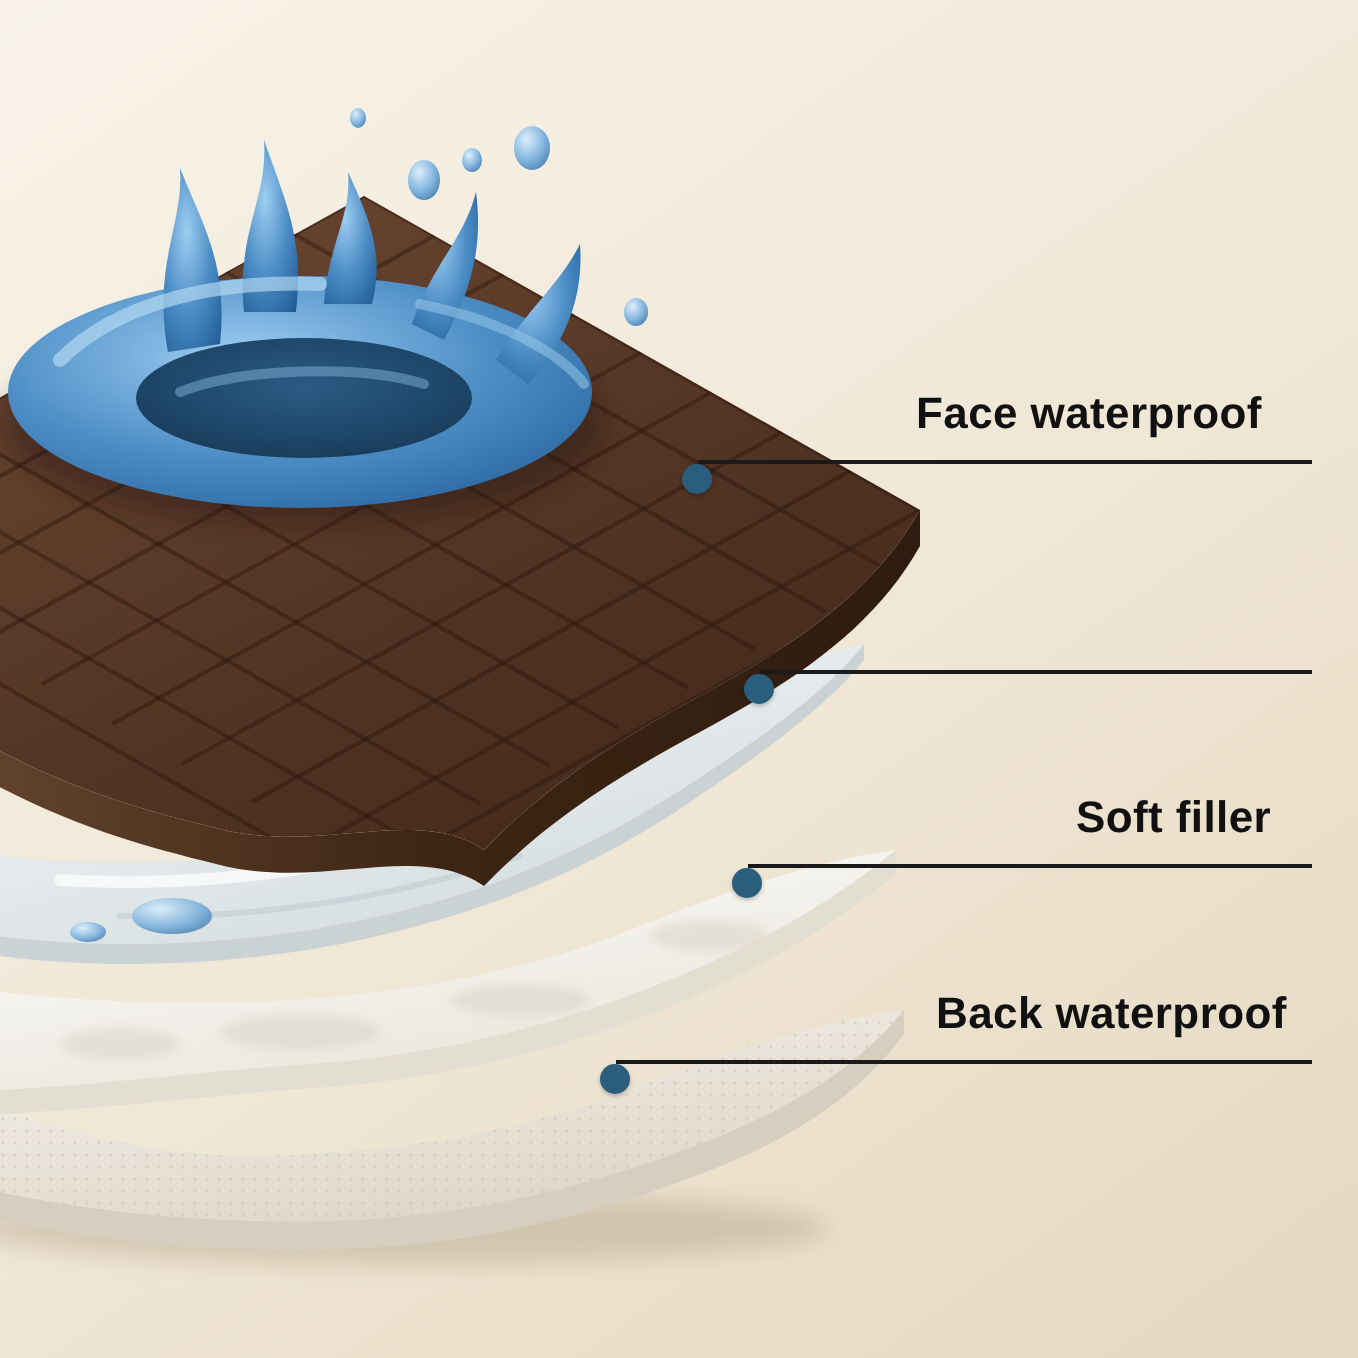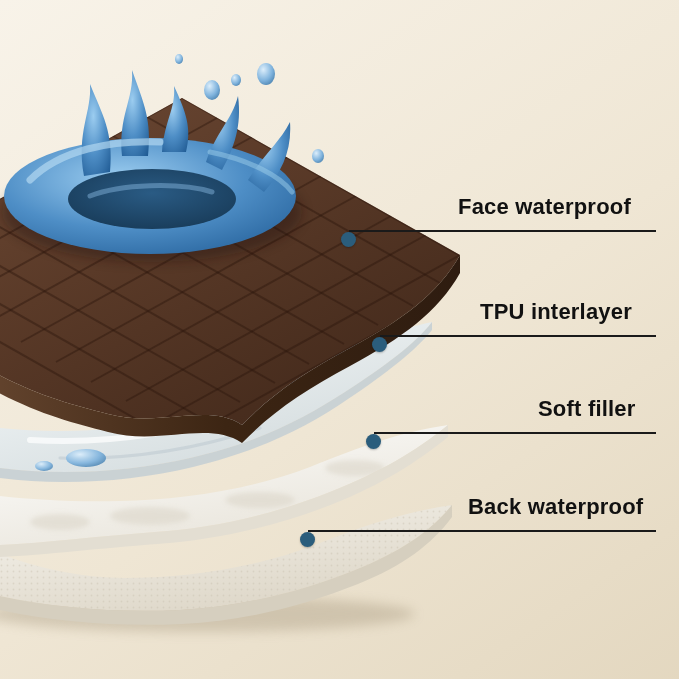--- a/index.html
+++ b/index.html
@@ -174,21 +174,20 @@
     </g>
   </svg>
 
   <div class="callout">
     <span class="label" style="left:458px;top:194px;">Face waterproof</span>
     <span class="line" style="left:349px;top:230px;width:307px;"></span>
     <span class="dot" style="left:341px;top:232px;"></span>
   </div>
 
   <div class="callout">
-    <span class="label" style="left:480px;top:299px;">TPU interlayer</span>
     <span class="line" style="left:380px;top:335px;width:276px;"></span>
     <span class="dot" style="left:372px;top:337px;"></span>
   </div>
 
   <div class="callout">
     <span class="label" style="left:538px;top:396px;">Soft filler</span>
     <span class="line" style="left:374px;top:432px;width:282px;"></span>
     <span class="dot" style="left:366px;top:434px;"></span>
   </div>
 

